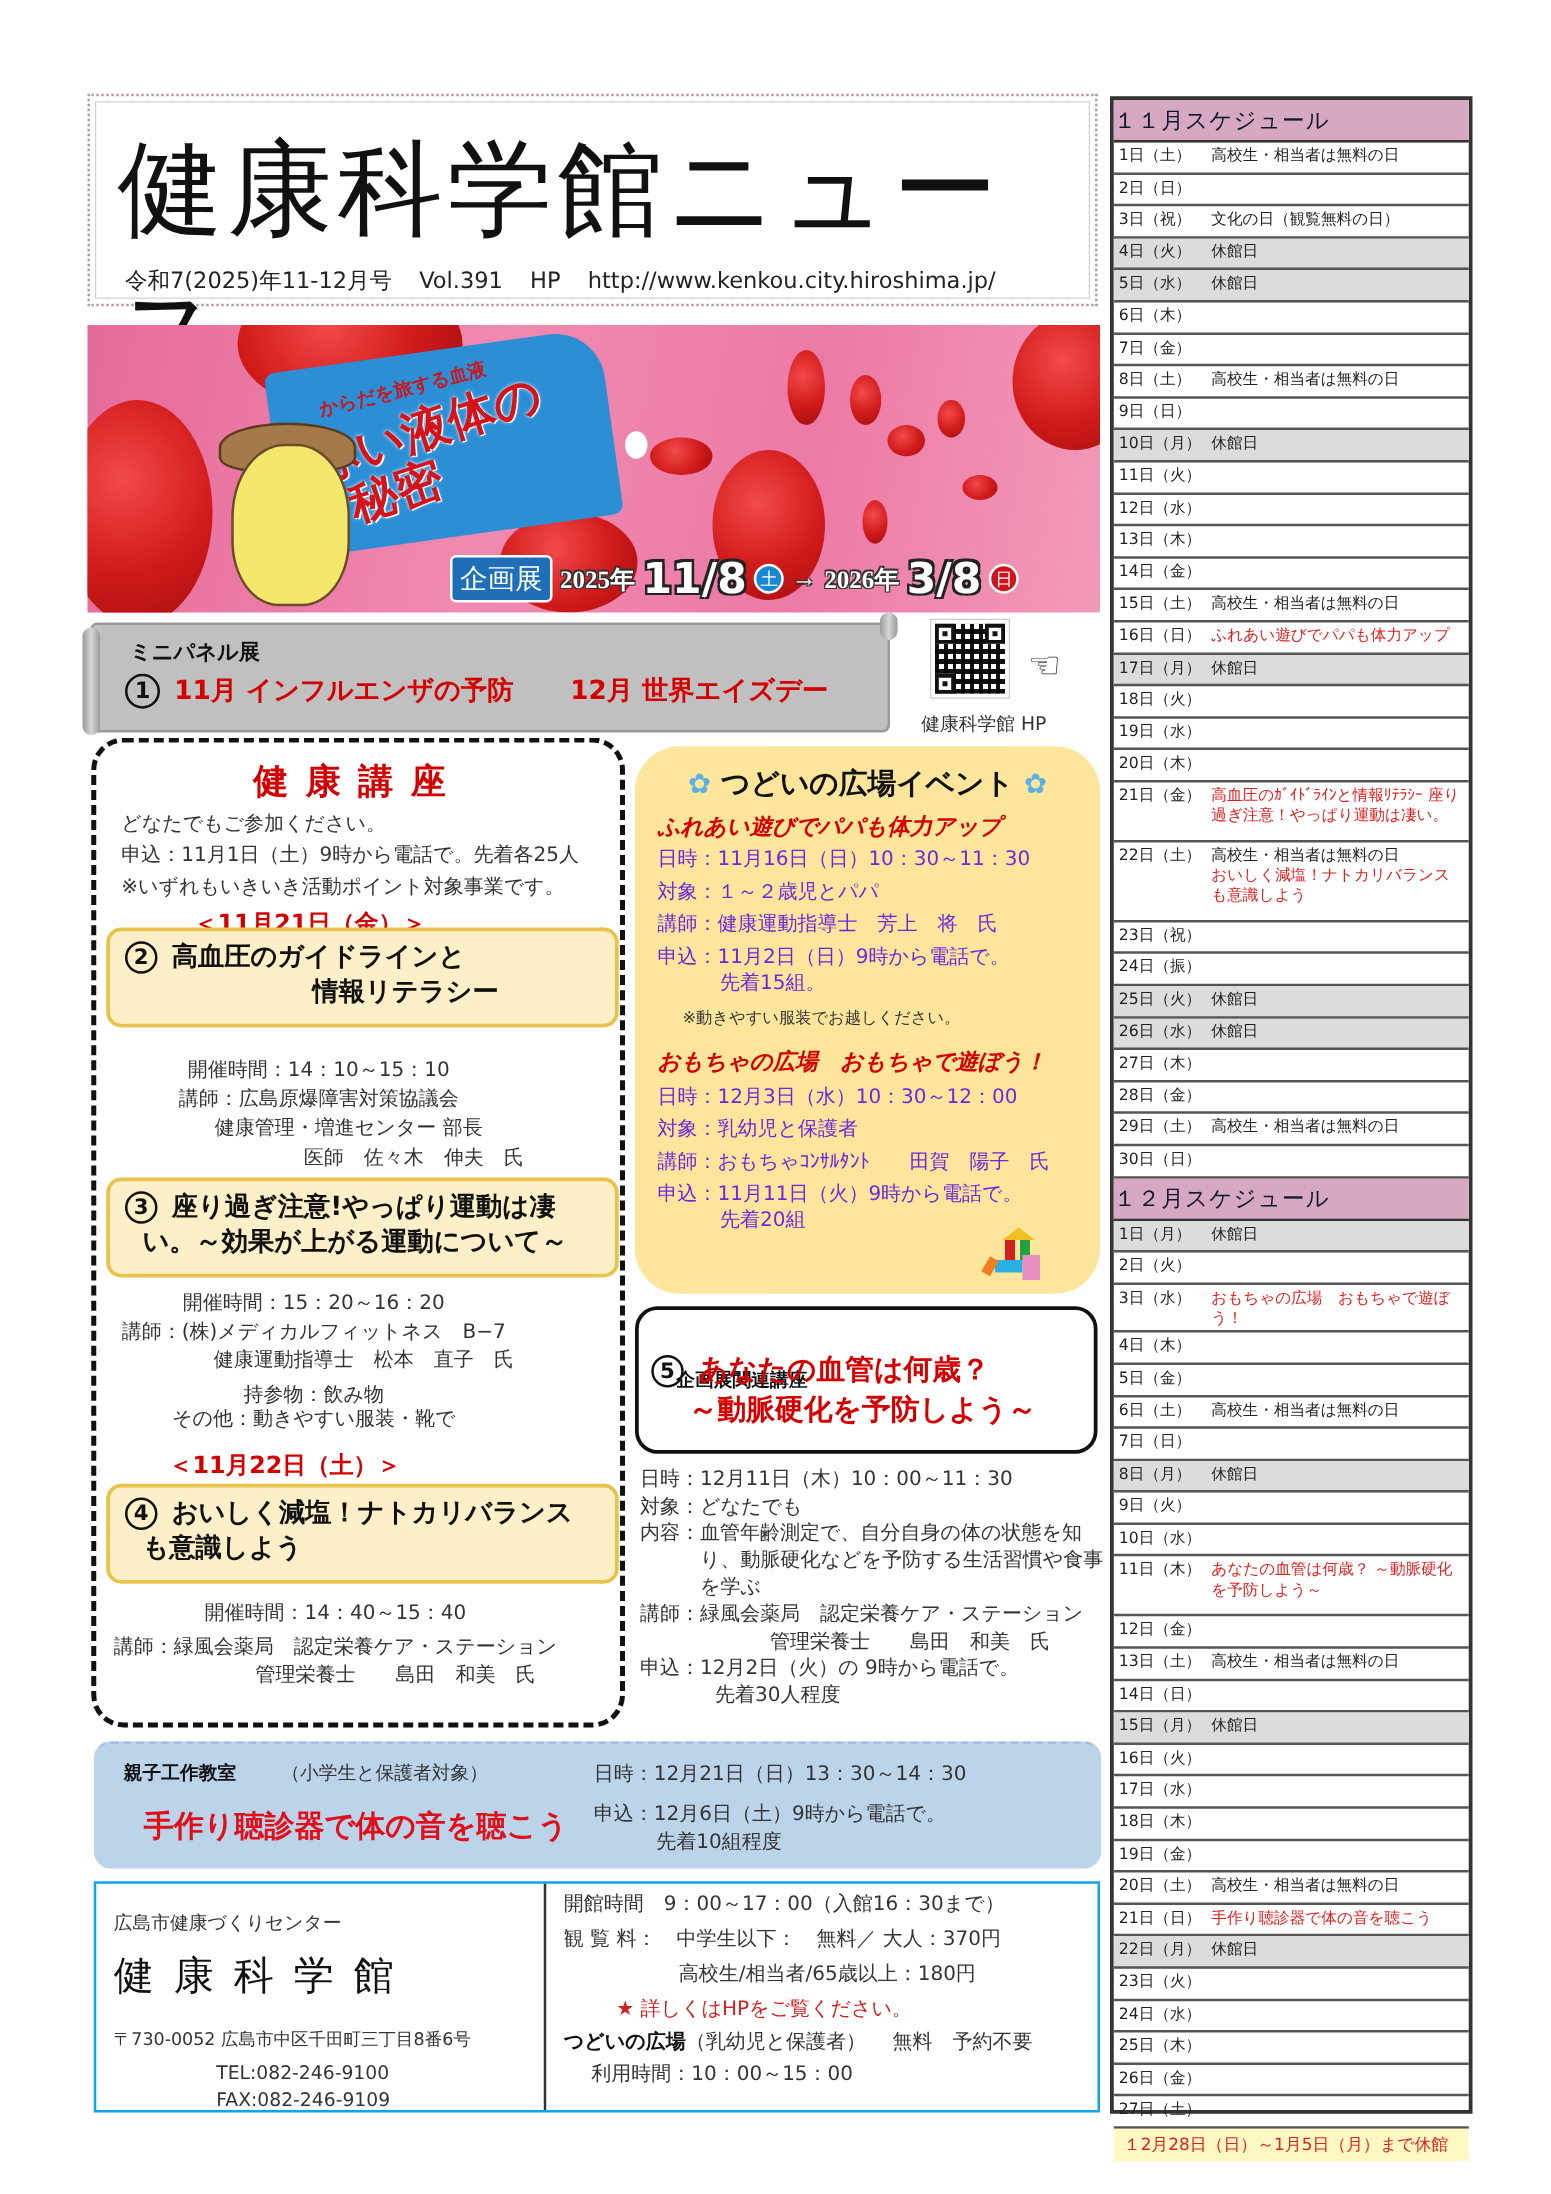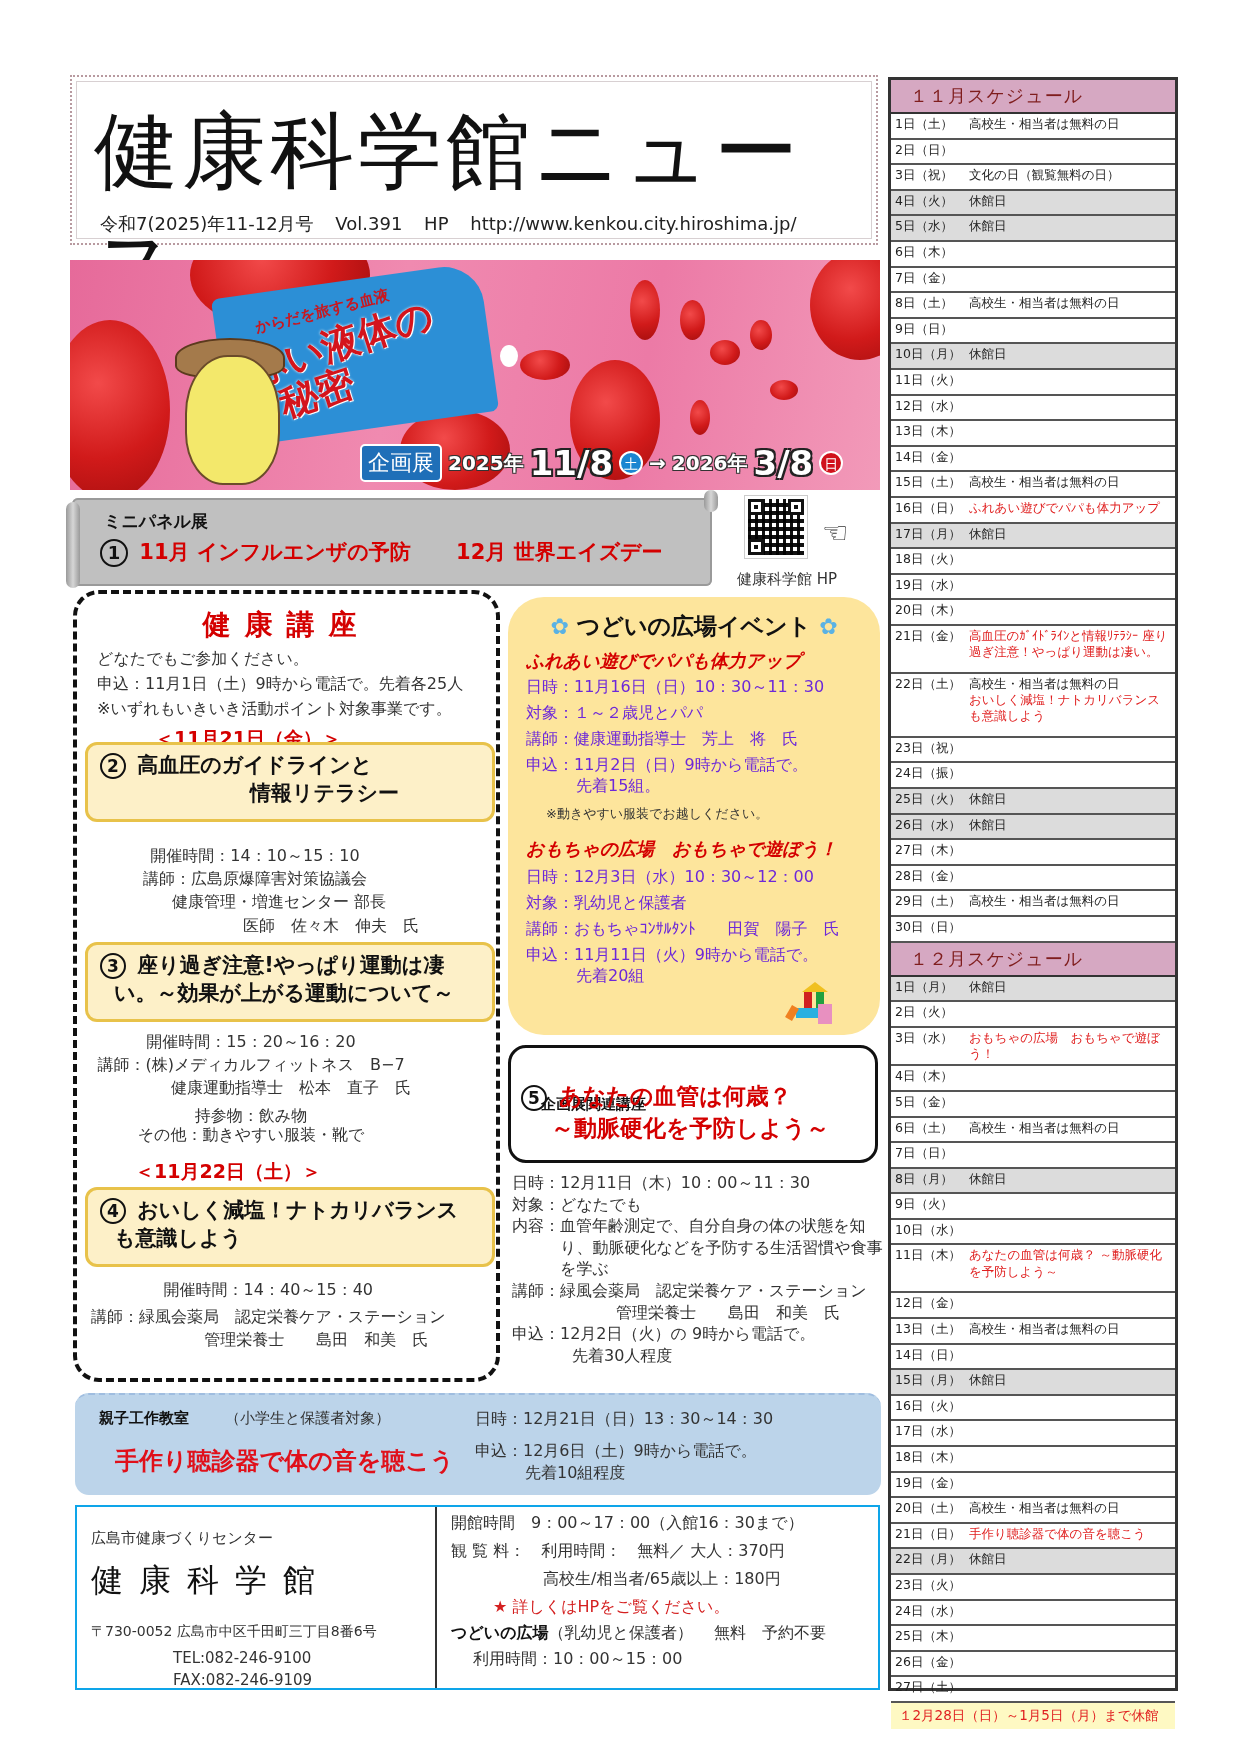--- a/index.html
+++ b/index.html
@@ -16,21 +16,21 @@
   
   .banner { left: 70px; top: 260px; width: 810px; height: 230px; background: linear-gradient(100deg, #e66a9a 0%, #f08ab0 40%, #ec7aa6 70%, #f29ab9 100%); overflow: hidden; }
   .cell { position: absolute; border-radius: 50%; background: radial-gradient(circle at 40% 35%, #f24a4a 0%, #d11a1a 55%, #a50e0e 100%); }
   .flag { position: absolute; left: 150px; top: 20px; width: 270px; height: 150px; background: #2c8fd6; transform: rotate(-8deg); border-radius: 8px 40px 8px 40px; }
   .flag-sub { position: absolute; left: 40px; top: 18px; font-size: 15px; color: #c8171f; font-weight: bold; transform: rotate(-6deg); }
   .flag-title { position: absolute; left: 30px; top: 42px; font-size: 38px; color: #d4141c; font-weight: bold; transform: rotate(-10deg); text-shadow: 0 0 3px #fff, 1px 1px 0 #fff; line-height: 1.05; }
   .mascot { position: absolute; left: 115px; top: 95px; width: 95px; height: 130px; background: #f3e86b; border-radius: 45% 45% 40% 40%; border: 2px solid #6b4b2a; }
   .mascot-hat { position: absolute; left: 105px; top: 78px; width: 110px; height: 40px; background: #a47a4b; border-radius: 50% 50% 30% 30%; border: 2px solid #5b3a1d; }
   .exhibit-date { position: absolute; left: 290px; top: 183px; display: flex; align-items: center; gap: 6px; white-space: nowrap; }
   .exhibit-tag { background: #1f6fb8; color: #fff; font-size: 22px; padding: 2px 6px; border-radius: 5px; border: 2px solid #fff; }
-  .exhibit-txt { color: #fff; font-size: 20px; font-weight: bold; text-shadow: 1px 1px 0 #333, -1px -1px 0 #333, 1px -1px 0 #333, -1px 1px 0 #333; }
+  .exhibit-txt { color: #fff; font-size: 20px; font-weight: bold; text-shadow: 1px 1px 0 #333, -1px -1px 0 #333, 1px -1px 0 #333, -1px 1px 0 #333; font-family: Liberation Serif, serif; }
   .exhibit-big { color: #fff; font-size: 34px; font-weight: bold; text-shadow: 2px 2px 0 #222, -2px -2px 0 #222, 2px -2px 0 #222, -2px 2px 0 #222; }
   .dow-blue, .dow-red { display: inline-block; width: 24px; height: 24px; border-radius: 50%; color: #fff; font-size: 14px; text-align: center; line-height: 22px; border: 2px solid #fff; }
   .dow-blue { background: #1b86d1; } .dow-red { background: #d0121b; }
 
   
   .mini { left: 72px; top: 498px; width: 640px; height: 88px; background: #c0c0c0; border-radius: 6px; box-shadow: inset 0 0 0 2px #9a9a9a; }
   .mini::before { content: ""; position: absolute; left: -6px; top: 4px; width: 14px; height: 86px; background: linear-gradient(90deg, #9a9a9a, #d6d6d6, #9a9a9a); border-radius: 7px; }
   .mini::after { content: ""; position: absolute; right: -6px; top: -8px; width: 14px; height: 22px; background: linear-gradient(90deg, #9a9a9a, #d6d6d6, #9a9a9a); border-radius: 7px; }
   .mini-label { position: absolute; left: 32px; top: 12px; font-size: 17px; font-weight: bold; color: #111; }
   .mini-line { position: absolute; left: 28px; top: 40px; font-size: 21px; font-weight: bold; color: #d40000; white-space: nowrap; }
@@ -86,21 +86,21 @@
   .fl-sub { position: absolute; left: 14px; top: 22px; font-size: 15px; color: #333; }
   .fl-name { position: absolute; left: 14px; top: 52px; font-size: 32px; letter-spacing: 16px; color: #111; }
   .fl-addr { position: absolute; left: 14px; top: 116px; font-size: 14px; color: #333; white-space: nowrap; }
   .fl-tel { position: absolute; left: 96px; font-size: 15px; color: #333; }
   .fr-line { position: absolute; left: 14px; font-size: 16px; color: #333; white-space: nowrap; }
   .fr-line b { font-weight: bold; color: #111; }
   .fr-red { color: #d42020; }
 
   
   .sched { left: 888px; top: 77px; width: 290px; height: 1614px; border: 3px solid #333; display: flex; flex-direction: column; }
-  .sc-head { background: #d6a8c2; font-size: 18px; color: #7f1d1d; padding: 4px 19px; border-bottom: 2px solid #333; height: 44px; letter-spacing: 1px; }
+  .sc-head { background: #d6a8c2; font-size: 18px; color: #0f172a; padding: 4px 0; border-bottom: 2px solid #333; height: 44px; letter-spacing: 1px; }
   .sc-row { display: flex; border-bottom: 2px solid #555; font-size: 12.5px; color: #222; line-height: 1.3; padding: 2px 4px; min-height: 25.6px; align-items: flex-start; }
   .sc-row.closed { background: #dcdcdc; }
   .sc-row .d { width: 74px; white-space: nowrap; flex-shrink: 0; }
   .sc-row .t { flex: 1; }
   .sc-row .t.red { color: #e02020; }
   .sc-row.tall2 { min-height: 48px; }
   .sc-row.tall3 { min-height: 64px; }
   .sc-foot { color: #e02020; font-size: 13.5px; padding: 4px 8px; background: #fef9c3; flex: 1; }
 </style>
 </head>
@@ -276,21 +276,21 @@
 <div class="abs footer">
   <div class="foot-left">
     <div class="fl-sub">広島市健康づくりセンター</div>
     <div class="fl-name">健康科学館</div>
     <div class="fl-addr">〒730-0052 広島市中区千田町三丁目8番6号</div>
     <div class="fl-tel" style="top:142px">TEL:082-246-9100</div>
     <div class="fl-tel" style="top:164px">FAX:082-246-9109</div>
   </div>
   <div class="foot-right">
     <div class="fr-line" style="top:6px">開館時間　9：00～17：00（入館16：30まで）</div>
-    <div class="fr-line" style="top:34px">観 覧 料：　利用時間：　無料／ 大人：370円</div>
+    <div class="fr-line" style="top:34px">観 覧 料：　中学生以下：　無料／ 大人：370円</div>
     <div class="fr-line" style="top:62px;left:106px">高校生/相当者/65歳以上：180円</div>
     <div class="fr-line fr-red" style="top:90px;left:56px">★ 詳しくはHPをご覧ください。</div>
     <div class="fr-line" style="top:116px">
       <b>つどいの広場</b><span>（乳幼児と保護者）　 無料　予約不要</span>
     </div>
     <div class="fr-line" style="top:142px;left:36px">利用時間：10：00～15：00</div>
   </div>
 </div>
 
 <div class="abs sched">

